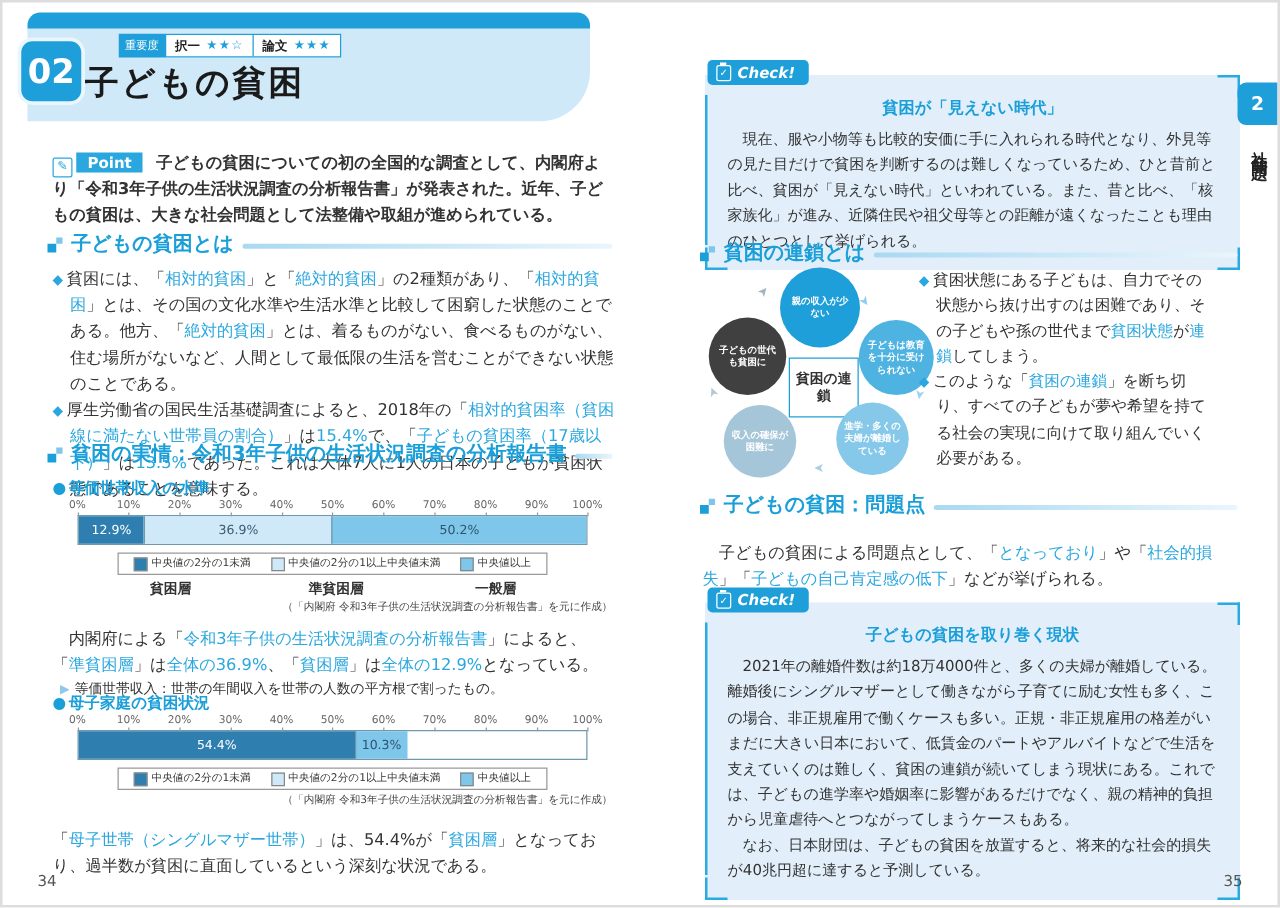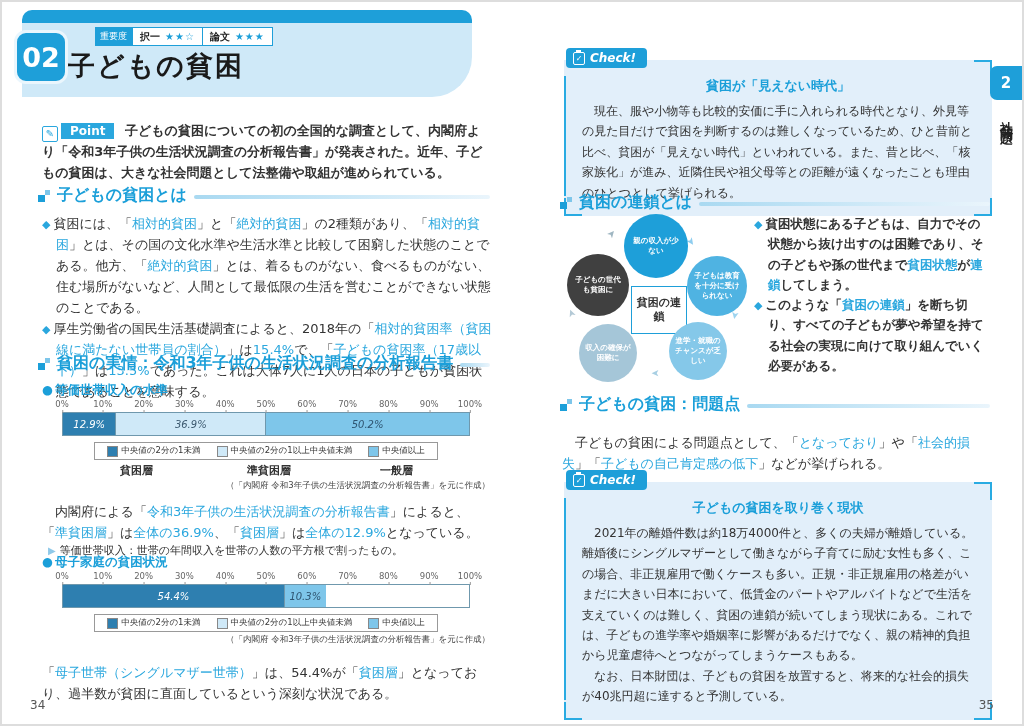--- a/index.html
+++ b/index.html
@@ -43,21 +43,21 @@
   .hl{color:#2aa7de;}
 
   
   .chart-block{position:absolute;left:40px;width:448px;}
   .chart-sub{color:#1b9fd9;font-weight:bold;font-size:12.5px;height:17px;}
   .chart-sub .cb{margin-right:2px;}
   .axis{position:relative;height:13px;margin-left:20px;width:408px;font-size:8.5px;color:#666;}
   .tick{position:absolute;top:0;transform:translateX(-50%);}
   .tick::after{content:"";position:absolute;left:50%;top:11px;width:1px;height:3px;background:#999;}
   .bar-stack{display:flex;height:24px;margin-left:20px;width:408px;border:1px solid #6f98ad;box-sizing:border-box;}
-  .bar-seg{display:flex;align-items:center;justify-content:center;font-size:10px;box-sizing:border-box;font-style:italic;}
+  .bar-seg{display:flex;align-items:center;justify-content:center;font-size:10px;box-sizing:border-box;}
   .bar-seg + .bar-seg{border-left:1px solid #6f98ad;}
   .legend{display:flex;justify-content:center;border:1px solid #999;background:#fff;width:fit-content;
     margin:6px auto 0;padding:2px 4px;font-size:8.5px;color:#333;}
   .leg-item{display:flex;align-items:center;margin:0 8px;}
   .leg-sw{width:9px;height:9px;border:1px solid #888;margin-right:3px;flex:none;}
   .tiers{position:relative;height:15px;margin-top:3px;font-size:11px;font-weight:bold;color:#333;}
   .t0{position:absolute;left:78px;}.t1{position:absolute;left:205px;}.t2{position:absolute;left:338px;}
   .source{text-align:right;font-size:8.5px;color:#444;margin-top:2px;}
 
   .flow-para{position:absolute;left:40px;width:450px;font-size:13px;line-height:1.65;color:#333;}
@@ -284,26 +284,26 @@
 
     <div class="diagram">
       <div class="cycle-center">貧困の連鎖</div>
       <span class="arr a0">➤</span>
       <span class="arr a1">➤</span>
       <span class="arr a2">➤</span>
       <span class="arr a3">➤</span>
       <span class="arr a4">➤</span>
     <div class="cycle-node n0" style="background: rgb(30, 159, 217);">親の収入が少ない</div>
         <div class="cycle-node n1" style="background: rgb(79, 179, 226);">子どもは教育を十分に受けられない</div>
-        <div class="cycle-node n2" style="background: rgb(133, 200, 233);">進学・就職のチャンスが乏しい</div>
+        <div class="cycle-node n2" style="background: rgb(133, 200, 233);">進学・多くの夫婦が離婚している</div>
         <div class="cycle-node n3" style="background: rgb(165, 198, 216);">収入の確保が困難に</div>
         <div class="cycle-node n4" style="background: #404040;">子どもの世代も貧困に</div>
       </div>
 
-    <div class="bullets" style="left:752px;top:212px;width:238px;font-size:12.5px;font-weight:bold;">
+    <div class="bullets" style="left:733px;top:212px;width:238px;font-size:12.5px;">
       <p class="bullet"><span class="dia">◆</span><span>貧困状態にある子どもは、自力でその状態から抜け出すのは困難であり、その子どもや孫の世代まで</span><span class="hl">貧困状態</span><span>が</span><span class="hl">連鎖</span><span>してしまう。</span></p>
       <p class="bullet"><span class="dia">◆</span><span>このような「</span><span class="hl">貧困の連鎖</span><span>」を断ち切り、すべての子どもが夢や希望を持てる社会の実現に向けて取り組んでいく必要がある。</span></p>
     </div>
 
     <div class="sec-head" style="left:558px;top:392px;width:430px;">
       <span class="sq-icon"></span>
       <h2>子どもの貧困：問題点</h2>
       <span class="rule"></span>
     </div>
 

